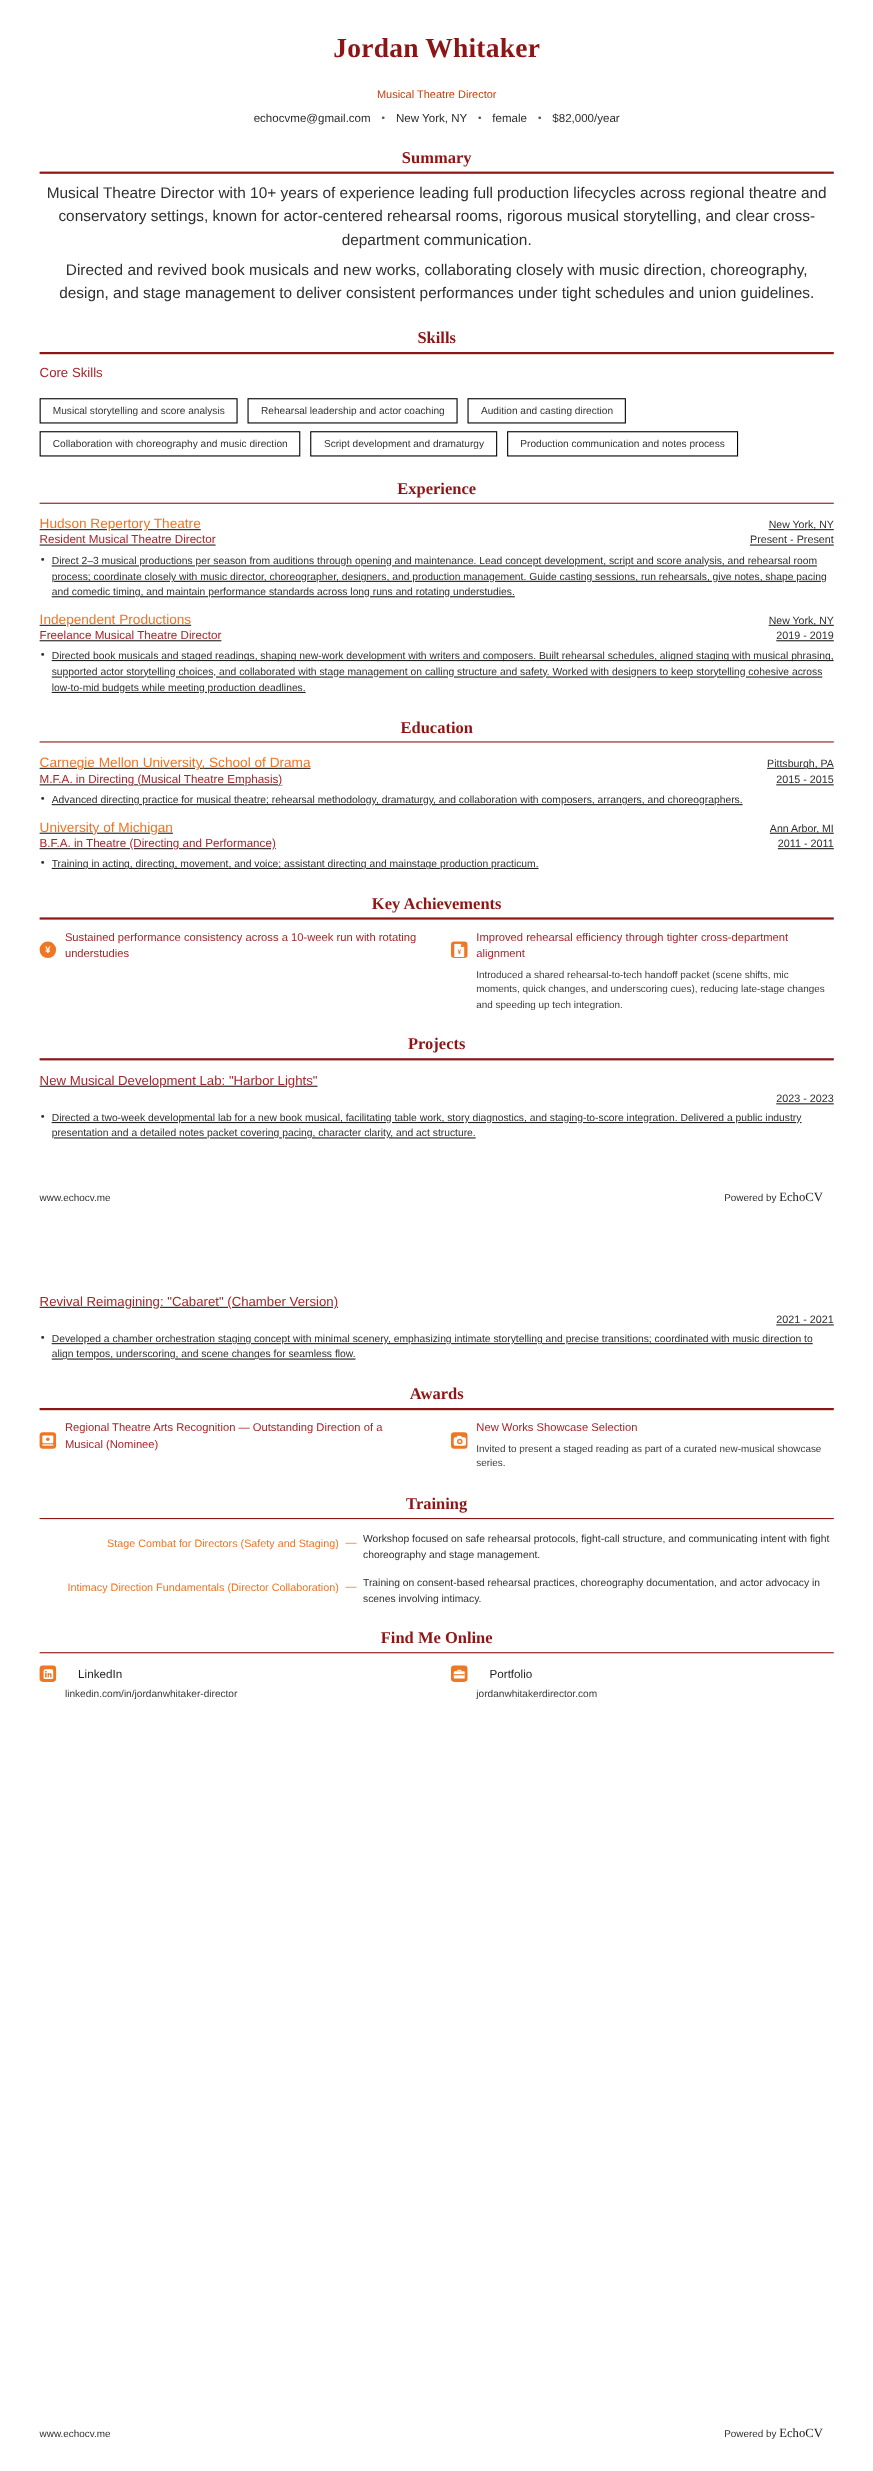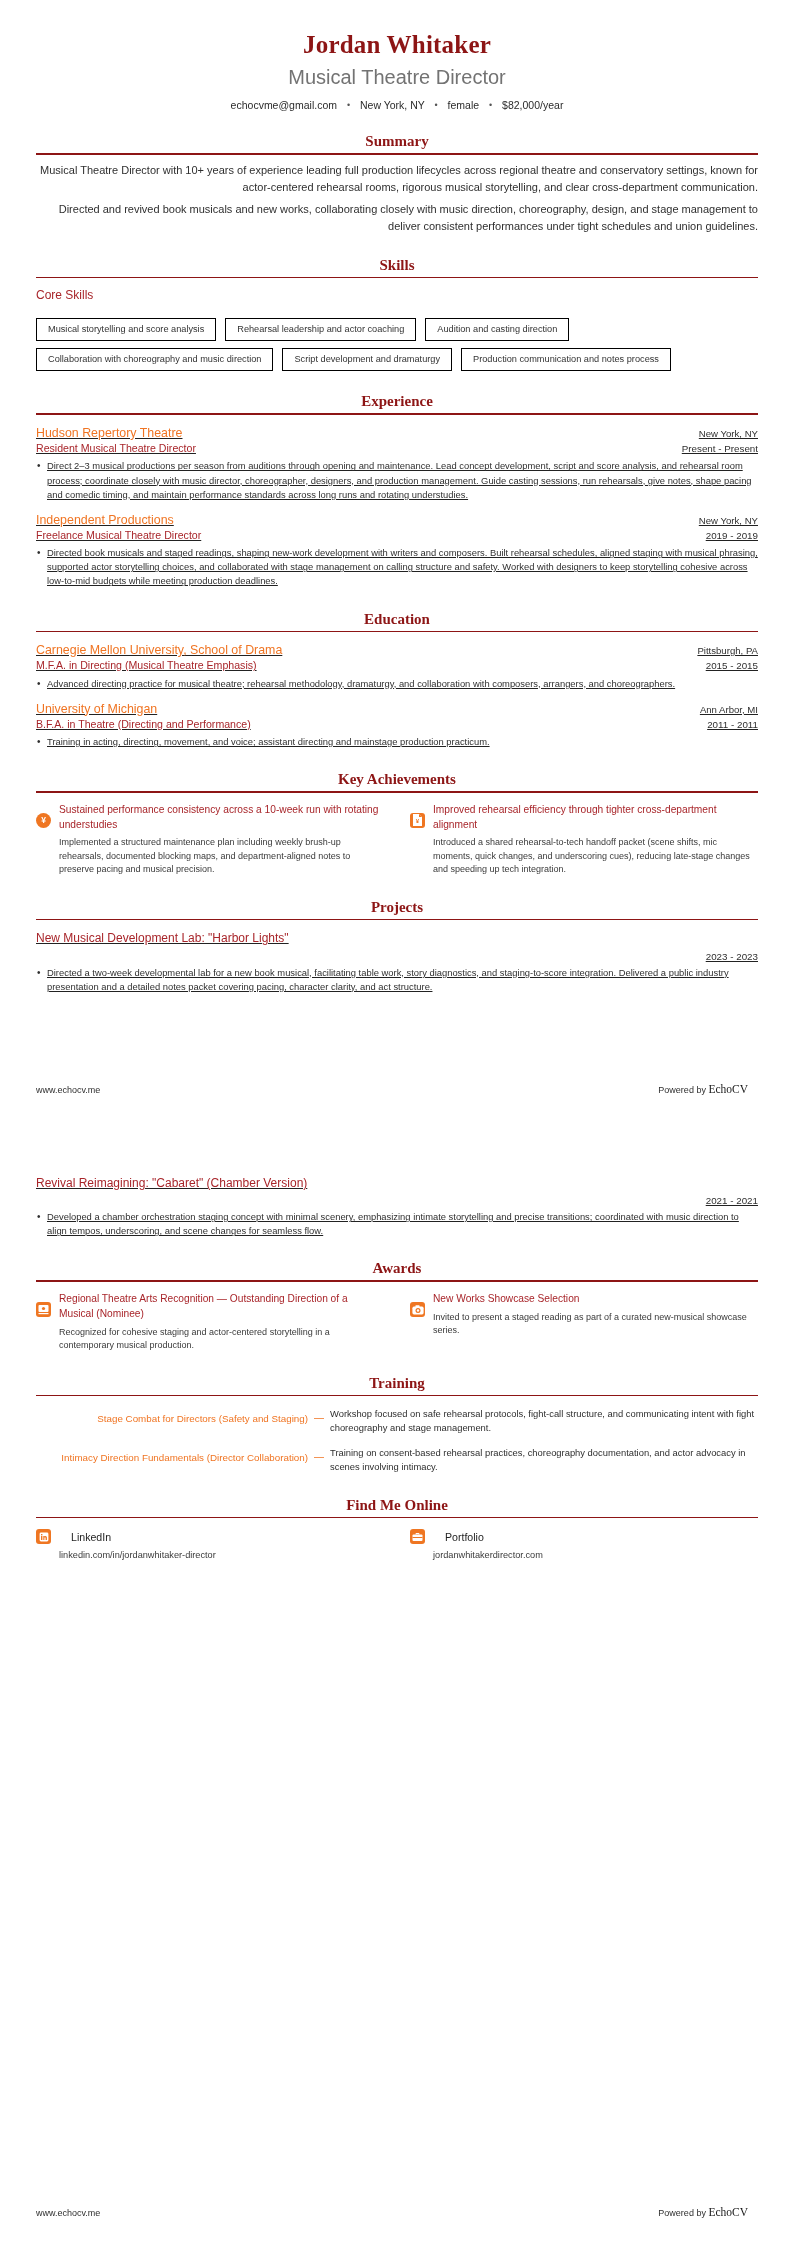--- a/index.html
+++ b/index.html
@@ -24,23 +24,23 @@
     font-family: "Liberation Serif", serif;
     font-weight: bold;
     font-size: 25px;
     color: #8d1515;
     letter-spacing: .2px;
     line-height: 1.2;
     margin-top: 6px;
   }
   .headline {
     text-align: center;
-    font-size: 20px;
-    color: #737373;
-    margin-top: 4px;
+    font-size: 10px;
+    color: #c2410c;
+    margin-top: 20px;
     line-height: 1.3;
   }
   .contact {
     text-align: center;
     font-size: 10.5px;
     color: #2b2b2b;
     margin-top: 9px;
   }
   .contact .sep { color: #555; padding: 0 7px; font-size: 9px; vertical-align: 1px;}
 
@@ -50,25 +50,25 @@
     text-align: center;
     font-family: "Liberation Serif", serif;
     font-weight: bold;
     font-size: 15px;
     color: #8d1515;
     padding-bottom: 3px;
   }
   .rule { height: 1.6px; background: #8d1515; width: 100%; }
 
   .body-text {
-    font-size: 11px;
+    font-size: 14px;
     line-height: 1.55;
     color: #2f2f2f;
     margin-top: 7px;
-    text-align: right;
+    text-align: center;
   }
   .body-text + .body-text { margin-top: 5px; }
 
   
   .skills-group-title {
     font-size: 12px;
     color: #a8252a;
     margin-top: 10px;
     margin-bottom: 16px;
   }
@@ -307,21 +307,20 @@
 
   <div class="section">
     <div class="section-title">Key Achievements</div>
     <div class="rule"></div>
     <div class="two-col">
 
       <div class="cell">
         <span class="ico circle">¥</span>
         <span class="cell-body">
           <span class="ach-title" style="display:block">Sustained performance consistency across a 10-week run with rotating understudies</span>
-          <span class="ach-desc" style="display:block">Implemented a structured maintenance plan including weekly brush-up rehearsals, documented blocking maps, and department-aligned notes to preserve pacing and musical precision.</span>
         </span>
       </div>
 
       <div class="cell">
         <span class="ico">
           <svg width="11" height="12" viewBox="0 0 11 12" aria-hidden="true">
             <path d="M1 0h6l3 3v9H1z" fill="#ffffff"></path>
             <path d="M7 0l3 3H7z" fill="#ef7622"></path>
             <text x="5.5" y="9" font-size="6" text-anchor="middle" fill="#ef7622" font-family="Liberation Sans, sans-serif">¥</text>
           </svg>
@@ -373,21 +372,20 @@
       <div class="cell">
         <span class="ico cam">
           <svg width="11" height="11" viewBox="0 0 11 11" aria-hidden="true">
             <rect x="0.5" y="1" width="10" height="7" rx="1" fill="#ffffff"></rect>
             <circle cx="5.5" cy="4.5" r="1.6" fill="#ef7622"></circle>
             <rect x="0.5" y="9" width="10" height="1.2" fill="#ffffff"></rect>
           </svg>
         </span>
         <span class="cell-body">
           <span class="ach-title" style="display:block">Regional Theatre Arts Recognition — Outstanding Direction of a Musical (Nominee)</span>
-          <span class="ach-desc" style="display:block">Recognized for cohesive staging and actor-centered storytelling in a contemporary musical production.</span>
         </span>
       </div>
 
       <div class="cell">
         <span class="ico cam">
           <svg width="12" height="10" viewBox="0 0 12 10" aria-hidden="true">
             <rect x="0.4" y="1.6" width="11.2" height="7.8" rx="1.6" fill="#ffffff"></rect>
             <rect x="3.4" y="0.3" width="4.2" height="1.8" rx="0.6" fill="#ffffff"></rect>
             <circle cx="6" cy="5.5" r="2.5" fill="#ef7622"></circle>
             <circle cx="6" cy="5.5" r="1.2" fill="#ffffff"></circle>

